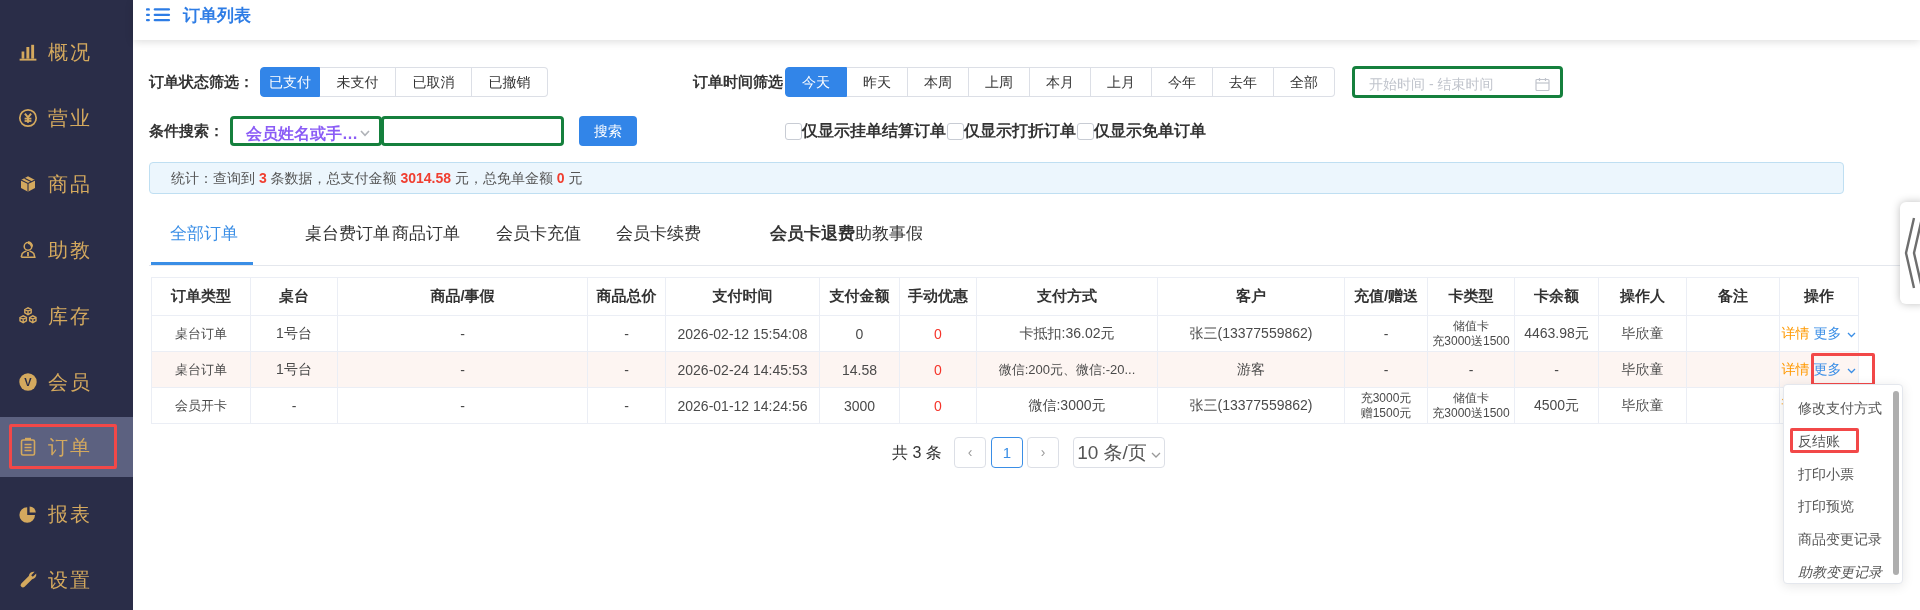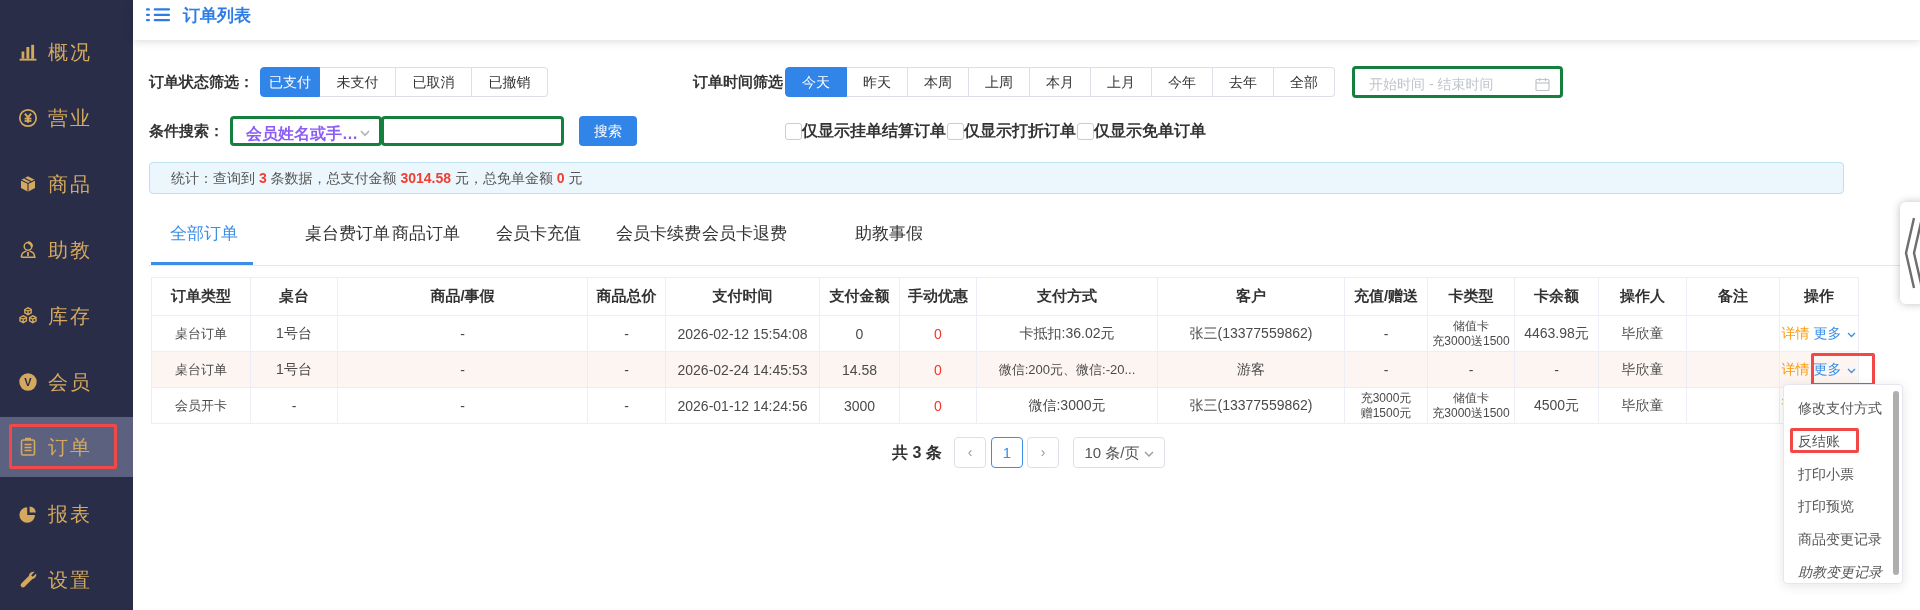--- a/index.html
+++ b/index.html
@@ -218,21 +218,21 @@
     <span style="font-size:16px; font-weight:bold; color:#333;">仅显示免单订单</span>
   </div>
 
   <div id="stats">统计：查询到 <span class="rednum">3</span> 条数据，总支付金额 <span class="rednum">3014.58</span> 元，总免单金额 <span class="rednum">0</span> 元</div>
 
   <div class="tab on" style="left:170px;">全部订单</div>
   <div class="tab" style="left:273px;margin-left:32px;">桌台费订单</div>
   <div class="tab" style="left:392px;">商品订单</div>
   <div class="tab" style="left:496px;">会员卡充值</div>
   <div class="tab" style="left:616px;">会员卡续费</div>
-  <div class="tab" style="left:702px;">会员卡退费</div>
+  <div class="tab" style="left:770px;font-weight:bold;">会员卡退费</div>
   <div class="tab" style="left:855px;">助教事假</div>
   <div id="tabline"></div>
   <div id="tabbar"></div>
 
   <table id="tbl" cellspacing="0">
     <colgroup>
       <col style="width:99px;">
         <col style="width:87px;">
         <col style="width:250px;">
         <col style="width:78px;">
@@ -320,25 +320,25 @@
           <td>毕欣童</td>
           <td></td>
           <td><span class="olink">详情</span> <span class="blink">更多</span> <svg width="9" height="6" viewBox="0 0 9 6" style="margin-left:2px;">
               <path d="M1 1 L4.5 4.5 L8 1" fill="none" stroke="#3a8ee6" stroke-width="1.3"></path>
             </svg></td>
     </tr>
   </tbody>
     </table>
   <div class="redbox" style="left:1811px; top:353px; width:64px; height:33px;"></div>
 
-  <div style="position:absolute; left:892px; top:443px; font-size:16px; font-weight:bold; color:#333;">共 3 条</div>
+  <div style="position:absolute; left:892px; top:443px; font-size:16px; font-weight:normal; color:#333;">共 3 条</div>
   <div class="pgbtn" style="left:954px; width:32px; line-height:29px; font-size:14px;">‹</div>
   <div class="pgbtn" style="left:991px; width:32px; line-height:29px; font-size:15px; border-color:#3a8ee6; color:#3a8ee6;">1</div>
   <div class="pgbtn" style="left:1027px; width:32px; line-height:29px; font-size:14px;">›</div>
-  <div class="pgbtn" style="left:1073px; width:92px; line-height:29px; font-size:15px; color:#555;">10 条/页<svg width="10" height="7" viewBox="0 0 10 7" style="margin-left:4px;">
+  <div class="pgbtn" style="left:1073px; width:92px; line-height:29px; font-size:19px; color:#555;">10 条/页<svg width="10" height="7" viewBox="0 0 10 7" style="margin-left:4px;">
         <path d="M1 1 L5 5 L9 1" fill="none" stroke="#999" stroke-width="1.3"></path>
       </svg></div>
 
   <div id="ddmenu">
     <div class="dditem" style="top:15px;">修改支付方式</div>
     <div class="dditem" style="top:48px;">反结账</div>
     <div class="dditem" style="top:81px;">打印小票</div>
     <div class="dditem" style="top:113px;">打印预览</div>
     <div class="dditem" style="top:146px;">商品变更记录</div>
     <div class="dditem" style="top:179px;font-style:italic;">助教变更记录</div>

